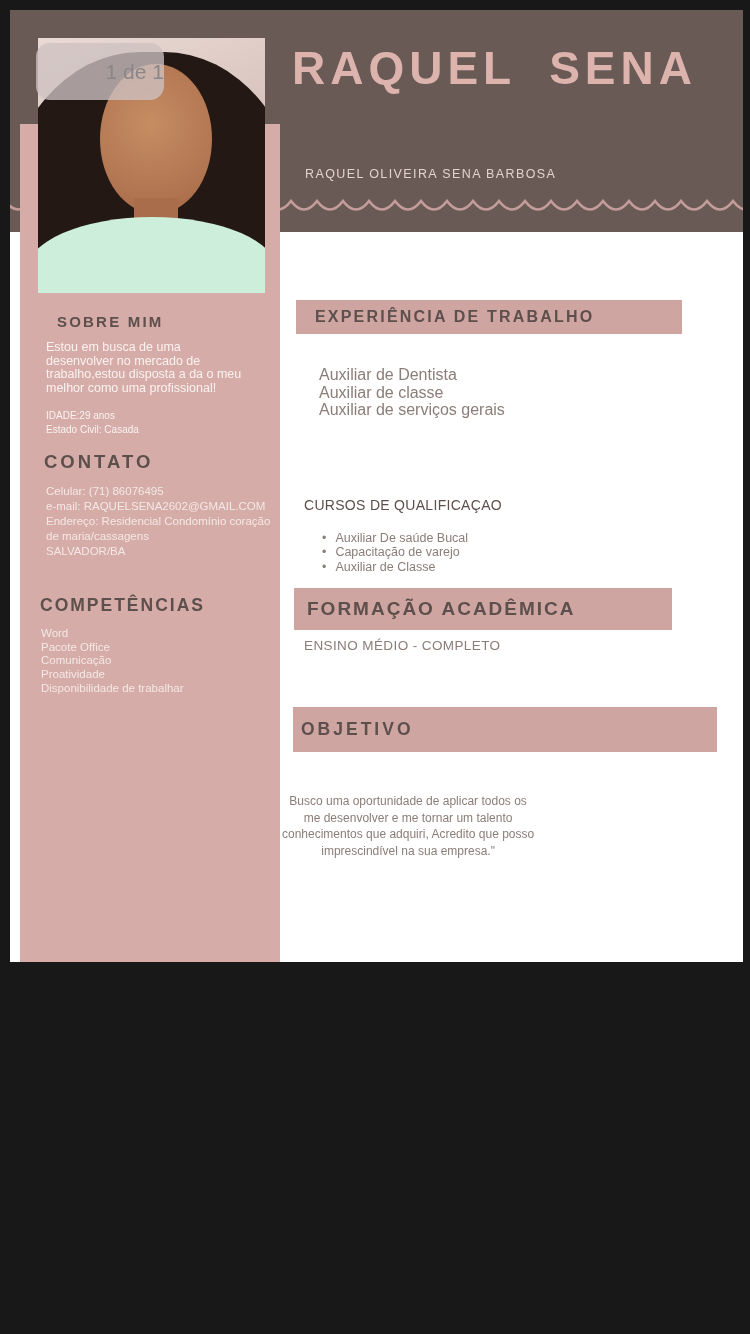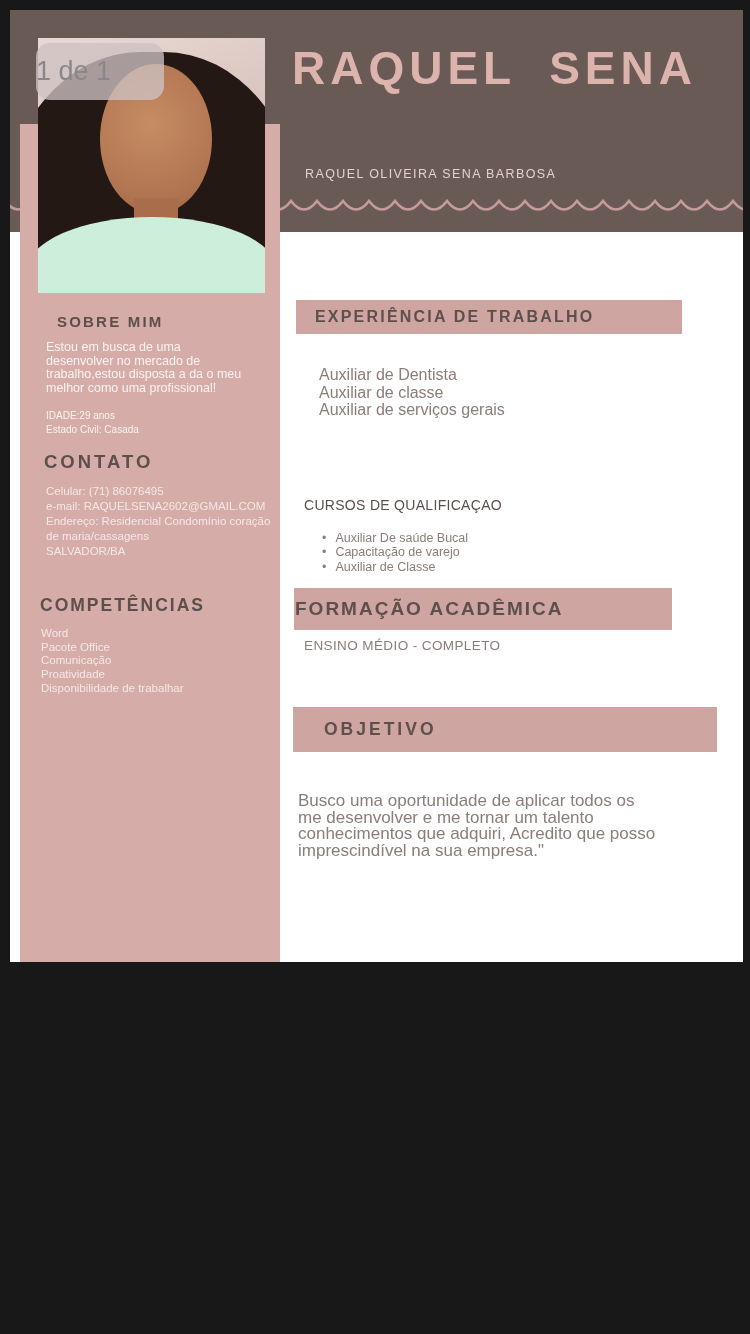--- a/index.html
+++ b/index.html
@@ -37,46 +37,46 @@
   .photo{position:absolute;left:28px;top:28px;width:227px;height:255px;overflow:hidden;
          background:linear-gradient(160deg,#e9d9d4 0%,#d9c4be 45%,#ccb3ab 100%);}
   .photo .hair{position:absolute;left:-34px;top:14px;width:296px;height:360px;background:#231813;border-radius:46%;}
   .photo .face{position:absolute;left:62px;top:26px;width:112px;height:150px;border-radius:50%;
                background:radial-gradient(circle at 45% 40%,#c68d63 0%,#b07350 70%,#9c6243 100%);}
   .photo .neck{position:absolute;left:96px;top:160px;width:44px;height:48px;background:#a96d4b;}
   .photo .shirt{position:absolute;left:-12px;bottom:-34px;width:252px;height:110px;background:#cdeeda;border-radius:50% 50% 0 0;}
 
   
   .badge{position:absolute;left:26px;top:33px;width:128px;height:57px;border-radius:14px;
-         background:rgba(205,194,194,0.78);display:flex;align-items:center;justify-content:flex-start;
-         font-size:27px;color:var(--badge_text);}
+         background:rgba(205,194,194,0.78);display:flex;align-items:center;justify-content:flex-end;
+         font-size:21px;color:var(--badge_text);}
 
   
   .s-head{position:absolute;font-weight:bold;color:var(--heading_dark);white-space:nowrap;}
   .sobre-head{left:47px;top:303px;font-size:15px;letter-spacing:2.2px;}
   .contato-head{left:34px;top:441px;font-size:18.5px;letter-spacing:3px;}
   .comp-head{left:30px;top:585px;font-size:17.5px;letter-spacing:2px;}
 
   .sobre-lines{position:absolute;left:36px;top:331px;font-size:12.5px;line-height:13.6px;color:var(--light_text);}
   .info-lines{position:absolute;left:36px;top:399px;font-size:10px;line-height:13.6px;color:var(--light_text);}
   .contact-lines{position:absolute;left:36px;top:474px;font-size:11.5px;line-height:15px;color:var(--contact_text);}
   .skills-lines{position:absolute;left:31px;top:617px;font-size:11.5px;line-height:13.7px;color:var(--contact_text);}
 
   
   .banner{position:absolute;background:var(--banner_bg);color:var(--heading_dark);font-weight:bold;white-space:nowrap;}
   .exp-banner{left:286px;top:290px;width:386px;height:34px;font-size:16px;letter-spacing:2.2px;line-height:34px;padding-left:19px;}
-  .form-banner{left:284px;top:578px;width:378px;height:42px;font-size:19px;letter-spacing:2px;line-height:42px;padding-left:1px;}
-  .obj-banner{left:283px;top:697px;width:424px;height:45px;font-size:17.5px;letter-spacing:3px;line-height:45px;padding-left:31px;}
+  .form-banner{left:284px;top:578px;width:378px;height:42px;font-size:19px;letter-spacing:2px;line-height:42px;padding-left:13px;}
+  .obj-banner{left:283px;top:697px;width:424px;height:45px;font-size:17.5px;letter-spacing:3px;line-height:45px;padding-left:8px;}
 
   .exp-list{position:absolute;left:309px;top:356px;font-size:16px;line-height:17.6px;color:var(--body_gray);}
   .cursos-head{position:absolute;left:294px;top:487px;font-size:14px;font-weight:normal;letter-spacing:0.3px;color:var(--heading_dark);white-space:nowrap;}
   .cursos-list{position:absolute;left:312px;top:521px;font-size:12.5px;line-height:14.4px;color:var(--body_gray);}
   .cursos-list div::before{content:"•";margin-right:9px;}
   .ensino{position:absolute;left:294px;top:628px;font-size:13.5px;letter-spacing:0.4px;color:var(--body_gray);white-space:nowrap;}
-  .obj-lines{position:absolute;left:288px;top:783px;font-size:17px;line-height:16.5px;color:var(--body_gray);}
+  .obj-lines{position:absolute;left:272px;top:783px;font-size:12px;line-height:16.5px;color:var(--body_gray);text-align:center;}
 </style>
 </head>
 <body>
 
 <div class="phone">
 
   <div class="doc">
 
     <div class="header">
       <svg class="wave" viewBox="0 0 733 22" preserveAspectRatio="none" aria-hidden="true">

